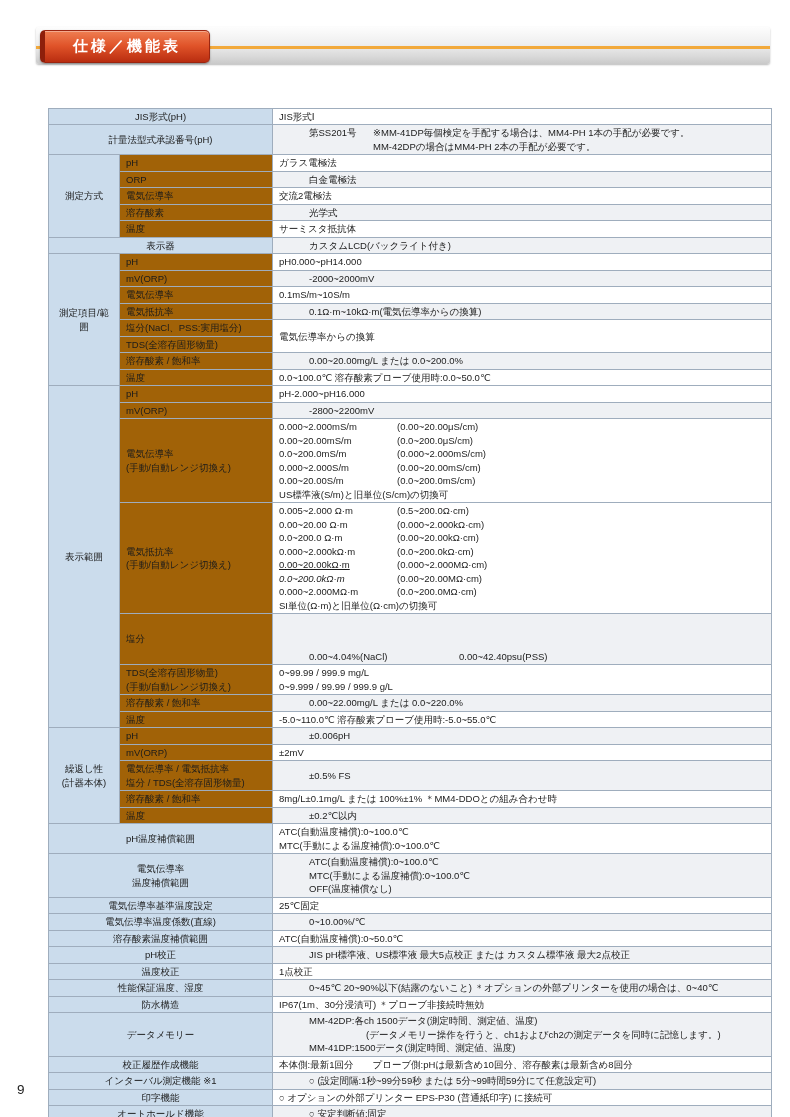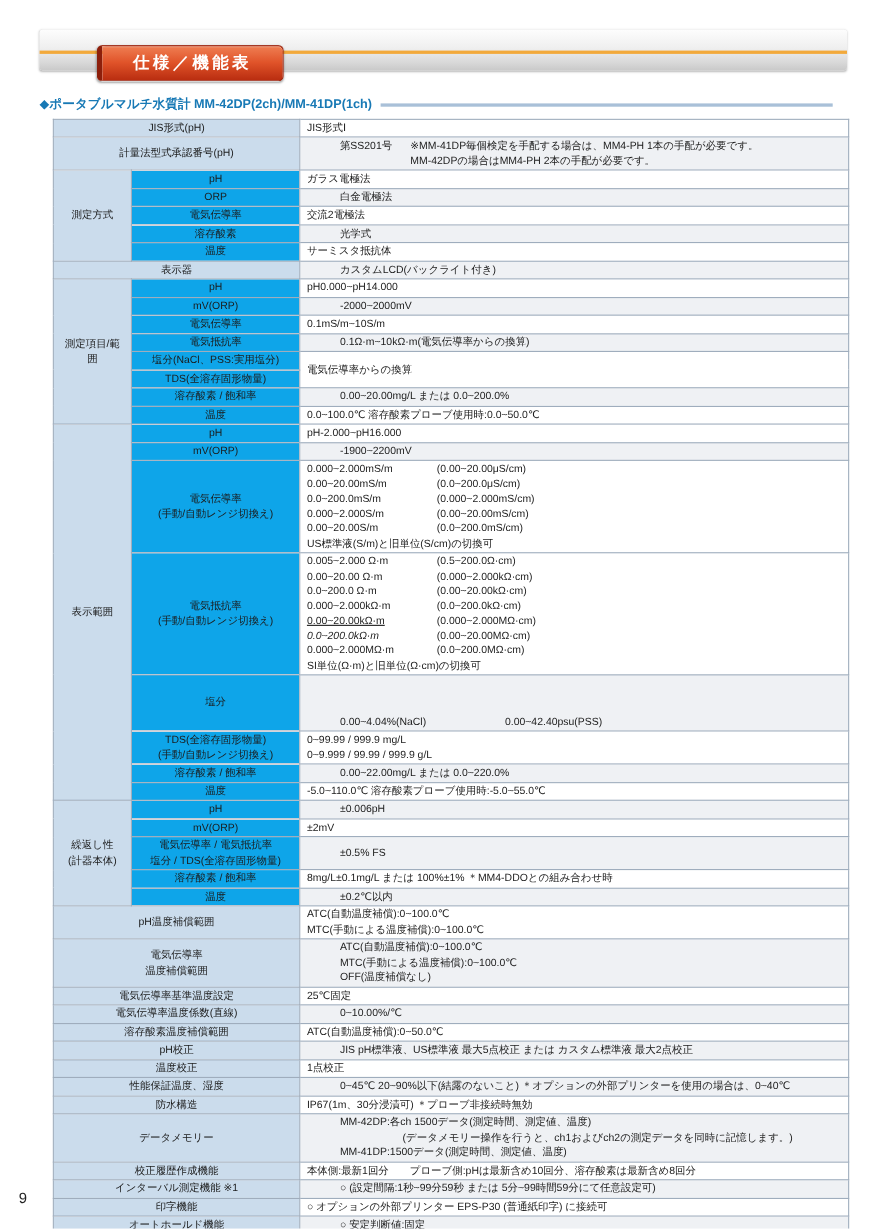--- a/index.html
+++ b/index.html
@@ -4,63 +4,59 @@
 <style>
   html,body{margin:0;padding:0;background:#fff;}
   body{font-family:"Liberation Sans","DejaVu Sans",sans-serif;}
   .page{position:relative;width:790px;height:1117px;background:#ffffff;overflow:hidden;}
 
   
   .top-bar{position:absolute;left:36px;top:27px;width:734px;height:37px;border-radius:3px;
     background:linear-gradient(180deg,#fdfdfd 0%,#efefef 45%,#d9d9d9 80%,#c9c9c9 100%);
     box-shadow:0 1px 2px rgba(0,0,0,.28);}
   .orange-line{position:absolute;left:0;right:0;top:19px;height:3px;background:#f2a93b;}
-  .title-button{position:absolute;left:4px;top:14px;width:164px;height:31px;border-radius:5px;
+  .title-button{position:absolute;left:4px;top:3px;width:164px;height:31px;border-radius:5px;
     background:linear-gradient(180deg,#f0understood8254 0%,#e86a3e 18%,#d94categories categories categories 0, #c63312 100%);
     background:linear-gradient(180deg,#ef7e52 0%,#e05329 48%,#b92d10 100%);
     border:1px solid #9c2510;border-left:5px solid #8d1f0b;
     box-shadow:0 1px 2px rgba(0,0,0,.35), inset 0 1px 0 rgba(255,255,255,.35);
     color:#fff;font-weight:bold;font-size:15px;letter-spacing:3px;
-    display:flex;align-items:center;justify-content:center;z-index:2;margin-left:48px;}
+    display:flex;align-items:center;justify-content:center;z-index:2;}
 
   
   .subtitle-row{position:absolute;left:36px;top:87px;width:721px;display:flex;align-items:center;}
   .subtitle{color:#1879b5;font-weight:bold;font-size:11.5px;white-space:nowrap;}
   .subtitle-rule{flex:1;height:3px;background:#a9c0d8;margin-left:8px;margin-top:1px;}
 
   
   table.spec{position:absolute;left:48px;top:108px;width:724px;border-collapse:collapse;
     table-layout:fixed;font-size:9.5px;color:#1b1b1b;border:1px solid #0f766e;}
   table.spec td{border:1px solid #9fadbd;padding:1px 6px;line-height:1.42;vertical-align:middle;
     overflow:hidden;}
   td.sec{background:#cbdcec;text-align:center;white-space:pre-line;}
   td.lbl{background:#cbdcec;text-align:center;white-space:pre-line;}
-  td.sub{background:#0ea5e9;text-align:center;white-space:pre-line;}
+  td.sub{background:#a16207;text-align:left;white-space:pre-line;}
   td.val{background:#ffffff;text-align:left;}
   td.val.shade{background:#eff1f4;padding-left:36px;}
   .vline{display:flex;align-items:baseline;}
   .vl{flex:0 0 auto;display:inline-block;}
 
   
   .page-num{position:absolute;left:17px;top:1082px;font-size:13.5px;color:#222;}
 </style>
 </head>
 <body>
 
 <div class="page">
 
   <div class="top-bar">
     <div class="orange-line"></div>
     <div class="title-button">仕様／機能表</div>
   </div>
 
-  <div class="subtitle-row">
-    <span class="subtitle">◆ポータブルマルチ水質計 MM-42DP(2ch)/MM-41DP(1ch)</span>
-    <span class="subtitle-rule"></span>
-  </div>
 
   <table class="spec">
     <colgroup>
         <col style="width:71px">
         <col style="width:153px">
         <col>
       </colgroup>
     <tbody>
         <tr>
           <td class="lbl" colspan="2">JIS形式(pH)</td>
@@ -167,21 +163,21 @@
         <tr>
           <td class="sec" rowspan="8">表示範囲</td>
           <td class="sub">pH</td>
           <td class="val">
             <div class="vline">pH-2.000~pH16.000</div>
           </td>
         </tr>
         <tr>
           <td class="sub">mV(ORP)</td>
           <td class="val shade">
-            <div class="vline">-1900~2200mV</div>
+            <div class="vline">-2800~2200mV</div>
           </td>
         </tr>
         <tr>
           <td class="sub">電気伝導率
 (手動/自動レンジ切換え)</td>
           <td class="val">
             <div class="vline">
               <span class="vl" style="width: 118px;">0.000~2.000mS/m</span>
               <span>(0.00~20.00μS/cm)</span>
             </div>

